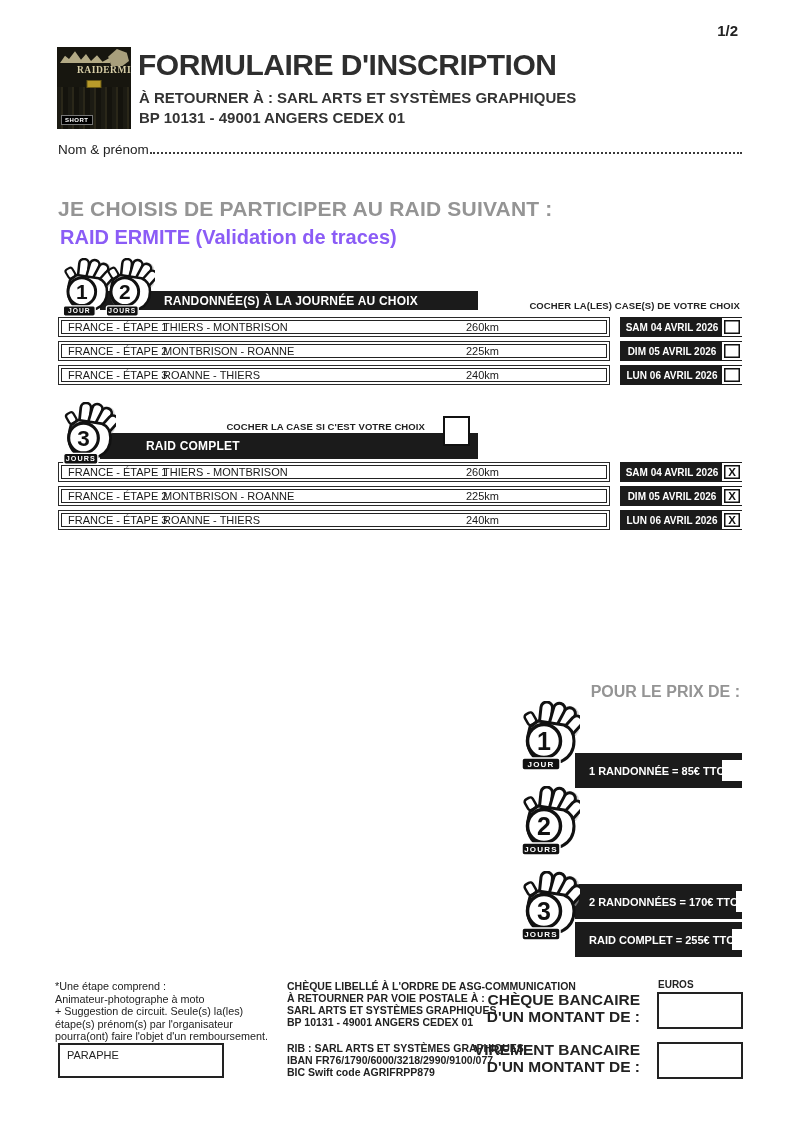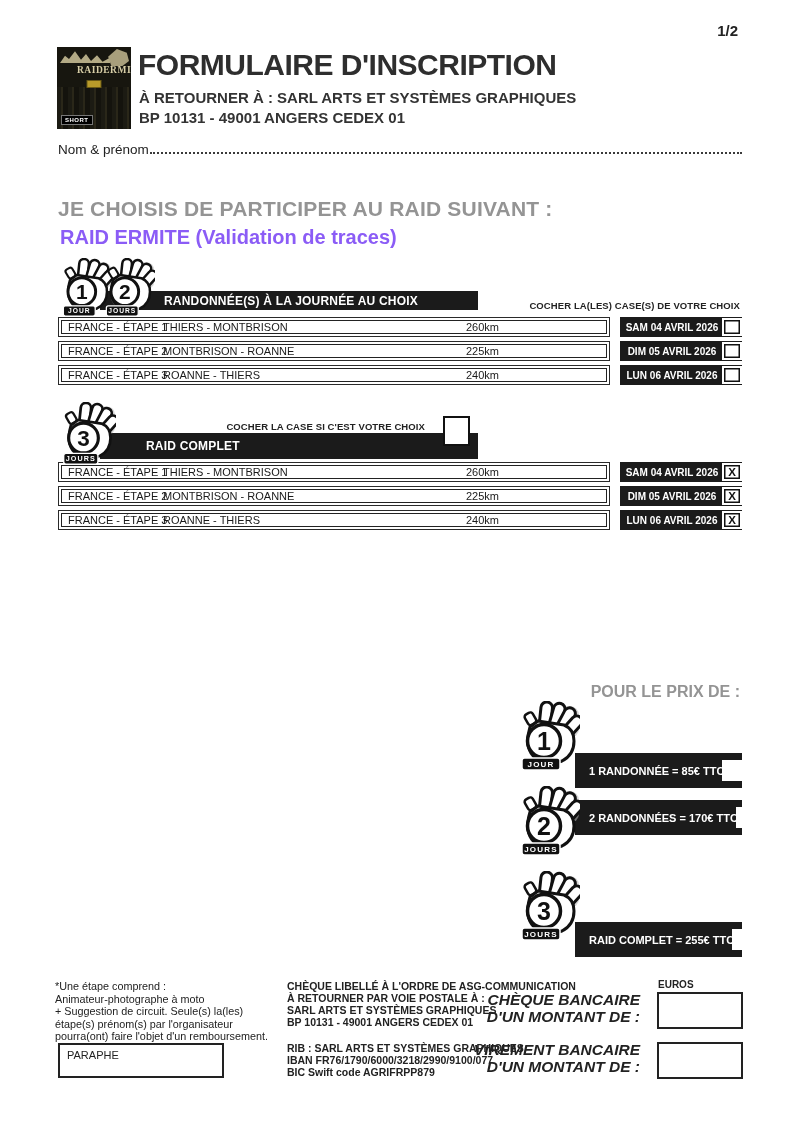--- a/index.html
+++ b/index.html
@@ -63,29 +63,29 @@
     box-shadow:inset 0 0 0 1.5px #111,0 0 0 2px #fff;
     font-size:11.5px;font-weight:bold;color:#111;text-align:center;line-height:14px;}
   .t1r1{top:317px;} .t1r2{top:341px;} .t1r3{top:365px;}
   .t2r1{top:462px;} .t2r2{top:486px;} .t2r3{top:510px;}
 
   
   .price-head{position:absolute;top:683px;right:60px;font-size:16px;font-weight:bold;color:#949494;}
   .price-bar{position:absolute;left:575px;width:167px;height:35px;background:#1b1b1b;display:flex;align-items:center;z-index:1;}
   .price-label{flex:1;padding-left:14px;font-size:11px;font-weight:bold;color:#fff;white-space:nowrap;}
   .price-check{width:17px;height:17px;background:#fff;margin-right:2px;flex:0 0 auto;box-shadow:0 0 0 2px #fff;}
-  .pb1{top:753px;} .pb2{top:800px;} .pb3{top:922px;}
+  .pb1{top:753px;} .pb2{top:884px;} .pb3{top:922px;}
 
   
   .note{position:absolute;left:55px;top:980px;font-size:10.8px;color:#222;line-height:12.6px;}
   .paraphe{position:absolute;left:58px;top:1043px;width:166px;height:35px;border:2px solid #222;
     font-size:11px;color:#222;padding:4px 0 0 7px;box-sizing:border-box;}
   .midcol{position:absolute;left:287px;font-size:10.5px;font-weight:600;color:#222;line-height:12px;white-space:nowrap;}
   .mid1{top:980px;} .mid2{top:1042px;}
-  .amount-label{position:absolute;right:160px;text-align:right;font-size:15.5px;font-weight:bold;color:#222;line-height:16.5px;white-space:nowrap;font-style:italic;}
+  .amount-label{position:absolute;right:160px;text-align:right;font-size:15.5px;font-weight:bold;color:#222;line-height:16.5px;white-space:nowrap;}
   .al1{top:992px;} .al2{top:1042px;}
   .euros{position:absolute;left:658px;top:979px;font-size:10px;font-weight:600;color:#222;}
   .amt-box{position:absolute;left:657px;width:86px;height:37px;border:2px solid #222;box-sizing:border-box;background:#fff;}
   .ab1{top:992px;} .ab2{top:1042px;}
 </style>
 </head>
 <body>
 
 <div class="page">
 

